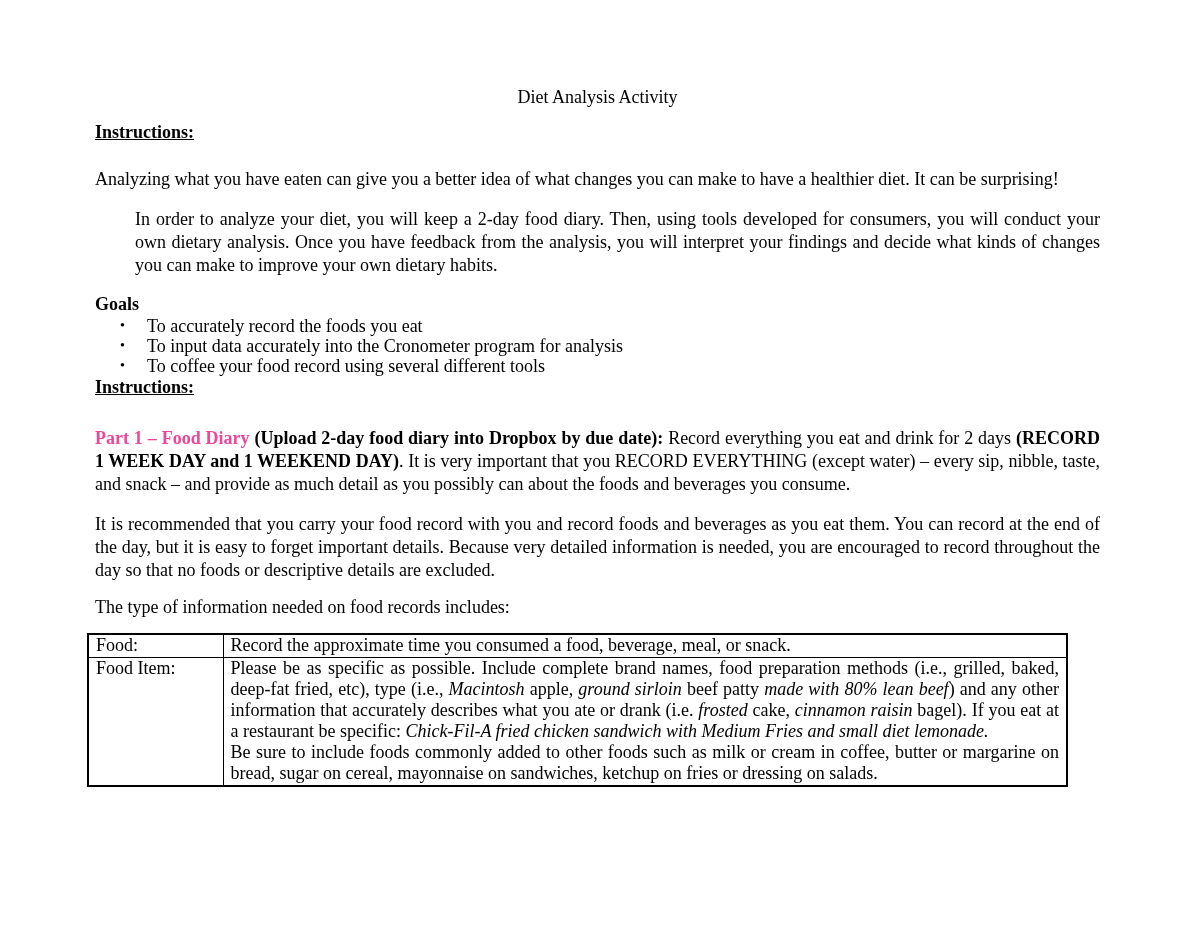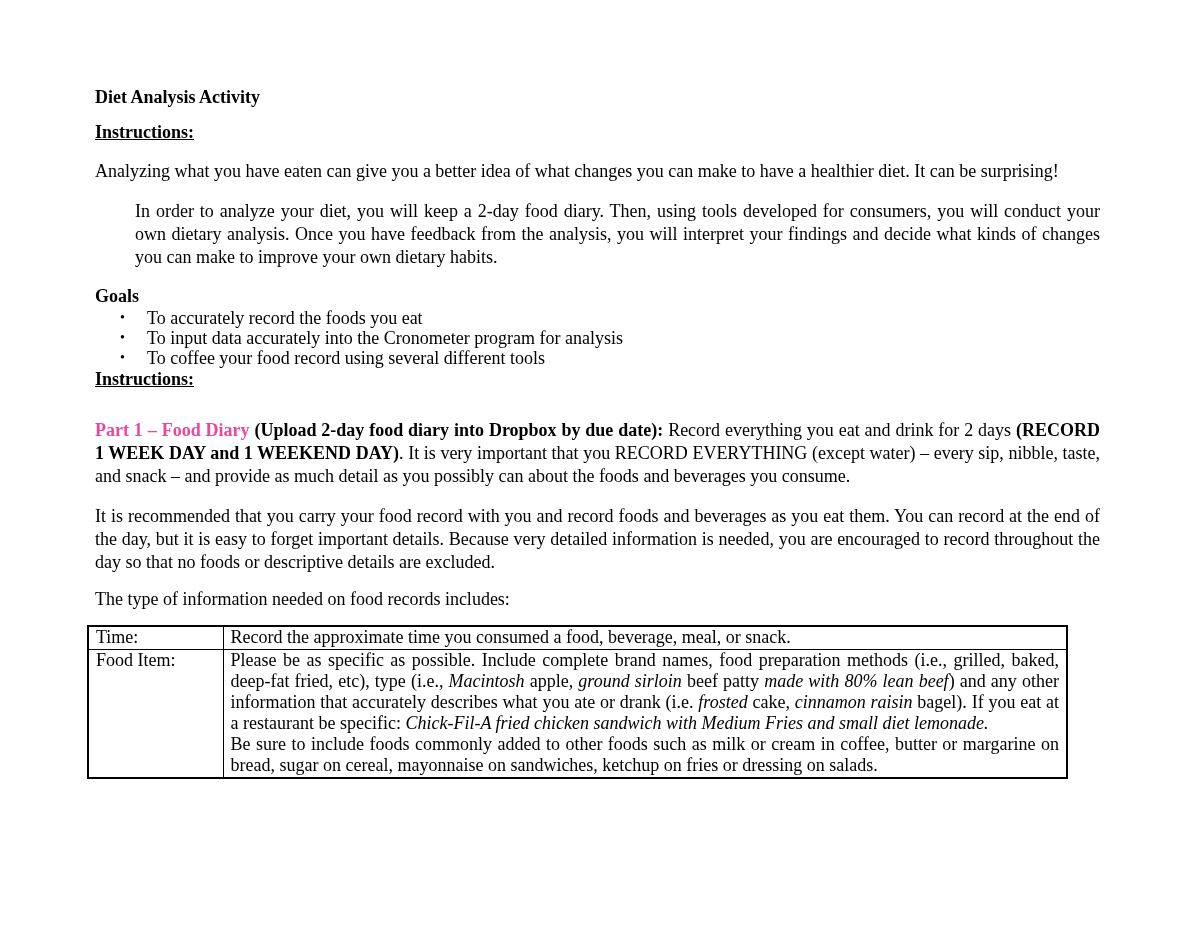--- a/index.html
+++ b/index.html
@@ -16,28 +16,28 @@
     line-height: 23px;
   }
   .content {
     position: absolute;
     left: 95px;
     top: 0;
     width: 1005px;
   }
   .doc-title {
     margin-top: 86px;
-    text-align: left;
-    font-weight: bold;
+    text-align: center;
+    font-weight: normal;
   }
   .heading { font-weight: bold; }
   .underlined { text-decoration: underline; }
   .h-intro { margin-top: 12px; }
   .para { text-align: justify; }
-  .p-intro1 { margin-top: 16px; }
+  .p-intro1 { margin-top: 24px; }
   .p-intro2 { margin-top: 17px; margin-left: 40px; }
   .h-goals { margin-top: 16px; }
   .goals-list {
     margin: 0; padding: 0;
     list-style: none;
     line-height: 20px;
   }
   .goals-list li {
     position: relative;
     padding-left: 52px;
@@ -113,21 +113,21 @@
       <span class="red-bold">Part 1 – Food Diary</span><span class="b"> (Upload 2-day food diary into Dropbox by due date): </span><span>Record everything you eat and drink for 2 days </span><span class="b">(RECORD 1 WEEK DAY and 1 WEEKEND DAY)</span><span>. It is very important that you RECORD EVERYTHING (except water) – every sip, nibble, taste, and snack – and provide as much detail as you possibly can about the foods and beverages you consume.</span>
     </div>
 
     <div class="para p-part1b">It is recommended that you carry your food record with you and record foods and beverages as you eat them. You can record at the end of the day, but it is easy to forget important details. Because very detailed information is needed, you are encouraged to record throughout the day so that no foods or descriptive details are excluded.</div>
 
     <div class="para p-part1c">The type of information needed on food records includes:</div>
 
     <table class="records-table">
       <tbody>
         <tr>
-          <td class="label-col">Time:</td>
+          <td class="label-col">Food:</td>
           <td>Record the approximate time you consumed a food, beverage, meal, or snack.</td>
         </tr>
         <tr>
           <td class="label-col">Food Item:</td>
           <td>
             <span>Please be as specific as possible. Include complete brand names, food preparation methods (i.e., grilled, baked, deep-fat fried, etc), type (i.e., </span><span class="it">Macintosh</span><span> apple, </span><span class="it">ground sirloin</span><span> beef patty </span><span class="it">made with 80% lean beef</span><span>) and any other information that accurately describes what you ate or drank (i.e. </span><span class="it">frosted</span><span> cake, </span><span class="it">cinnamon raisin</span><span> bagel). If you eat at a restaurant be specific: </span><span class="it">Chick-Fil-A fried chicken sandwich with Medium Fries and small diet lemonade.</span>
             <br>
             <span>Be sure to include foods commonly added to other foods such as milk or cream in coffee, butter or margarine on bread, sugar on cereal, mayonnaise on sandwiches, ketchup on fries or dressing on salads.</span>
           </td>
         </tr>

